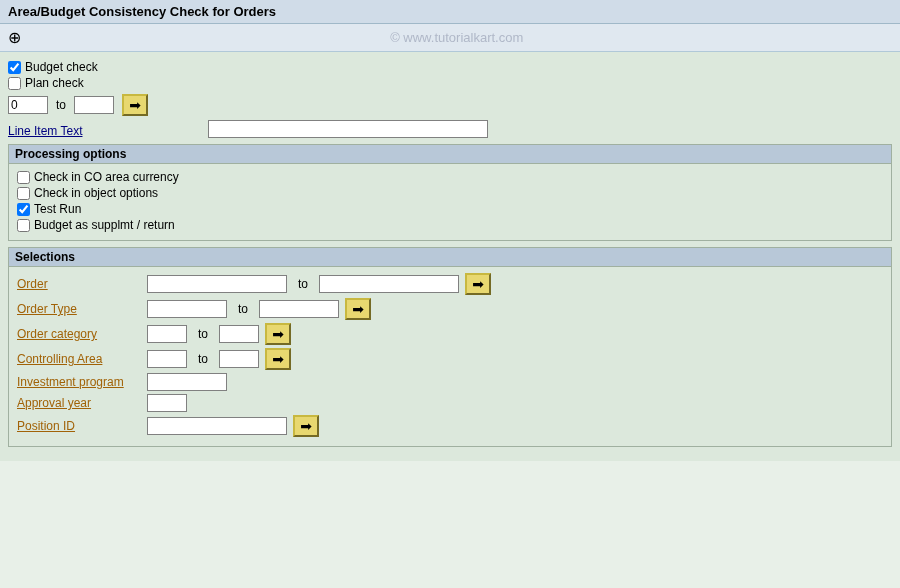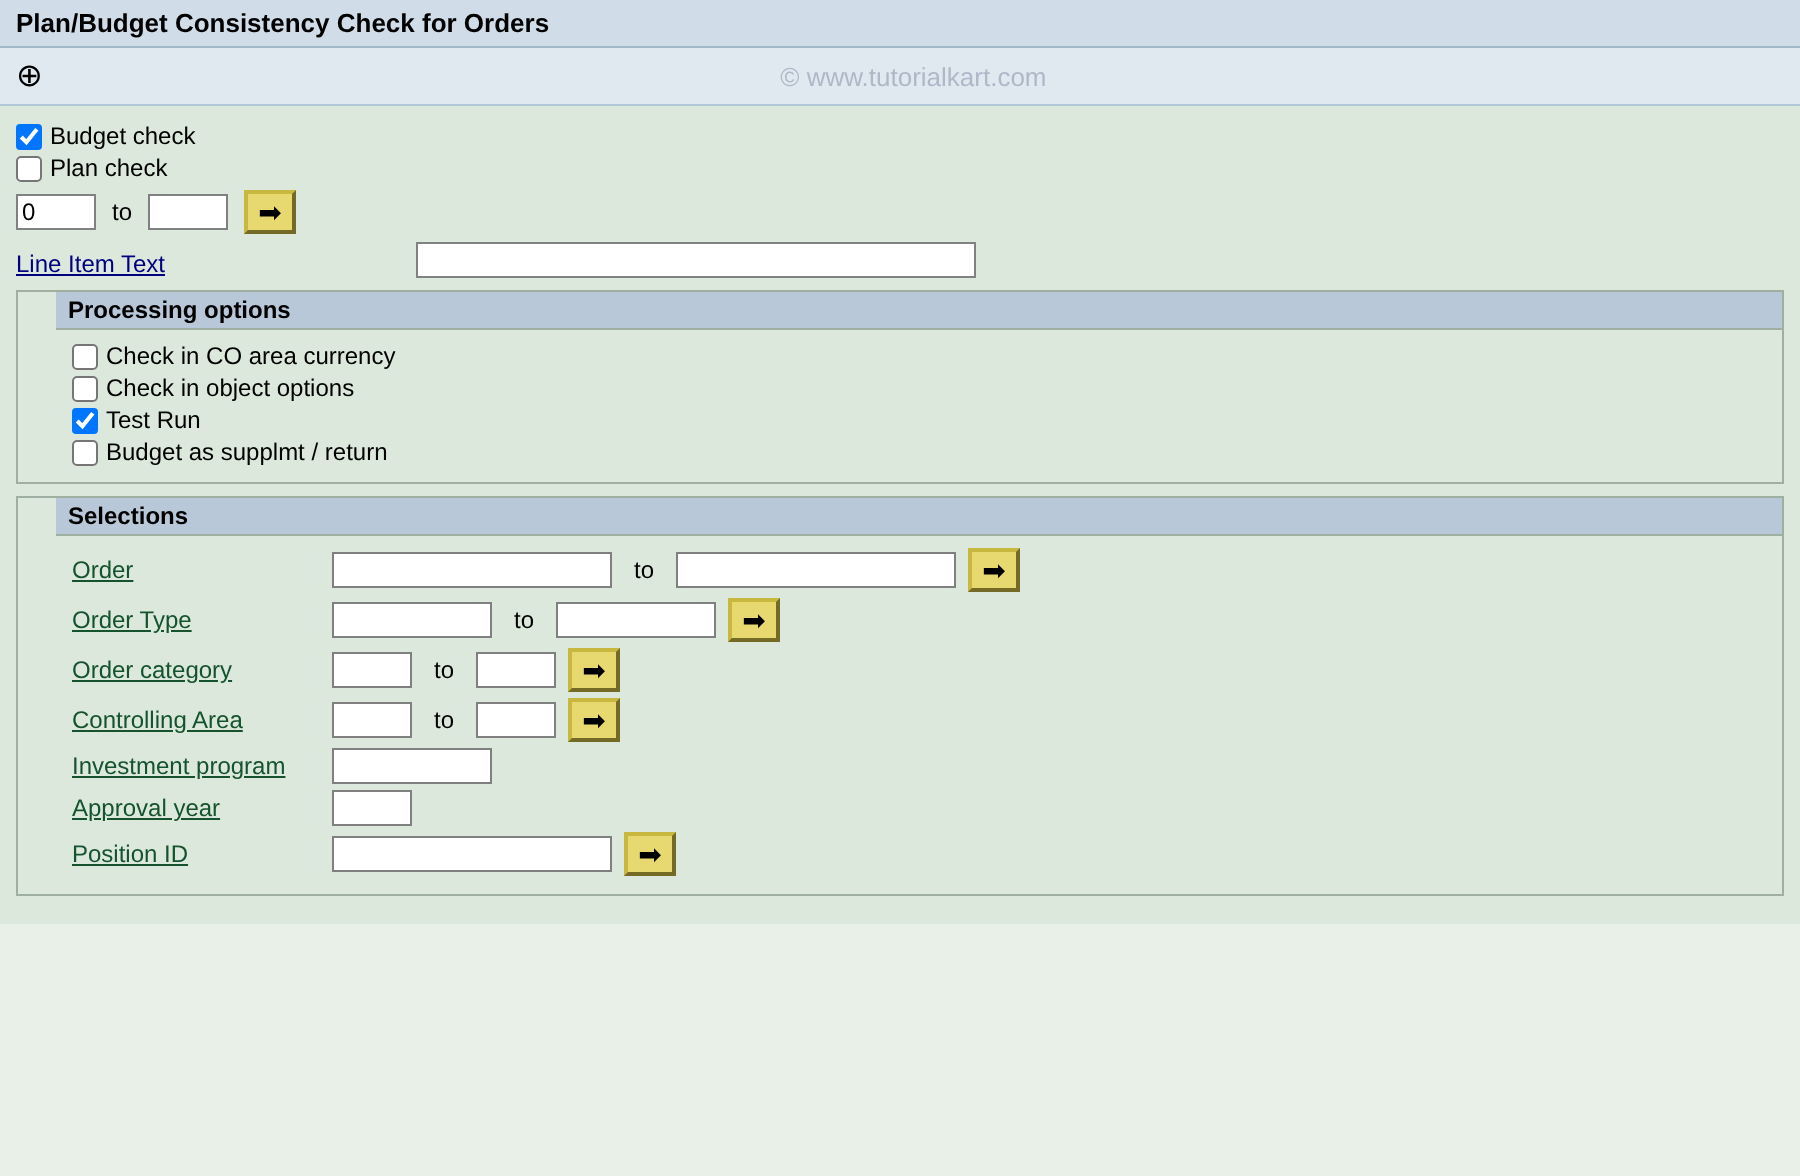--- a/index.html
+++ b/index.html
@@ -97,21 +97,20 @@
       width: 280px;
       border: 1px solid #808080;
       padding: 1px 2px;
       background: #fff;
       font-size: 12px;
     }
     .section {
       border: 1px solid #a0b0a0;
       margin-bottom: 6px;
       background: #dce8dc;
-      padding-left: 19px;
     }
     .section-header {
       background: #b8c8d8;
       padding: 2px 6px;
       font-weight: bold;
       font-size: 12px;
       border-bottom: 1px solid #a0b0a0;
     }
     .section-body {
       padding: 6px 8px;
@@ -128,21 +127,21 @@
       padding: 6px 8px;
     }
     .sel-row {
       display: flex;
       align-items: center;
       margin-bottom: 3px;
     }
     .sel-label {
       width: 130px;
       text-decoration: underline;
-      color: #14532d;
+      color: #a16207;
     }
     .sel-input-sm {
       width: 80px;
       border: 1px solid #808080;
       padding: 1px 2px;
       background: #fff;
       font-size: 12px;
     }
     .sel-input-lg {
       width: 140px;
@@ -168,21 +167,21 @@
       border: 1px solid #808080;
       padding: 1px 2px;
       background: #fff;
       font-size: 12px;
     }
   </style>
 </head>
 <body>
 
 <div class="title-bar">
-  <span>Plan/Budget Consistency Check for Orders</span>
+  <span>Area/Budget Consistency Check for Orders</span>
 </div>
 
 <div class="toolbar">
   <span style="font-size:16px; cursor:pointer;">⊕</span>
   <span class="watermark">© www.tutorialkart.com</span>
 </div>
 
 <div class="main-content">
 
   <div class="top-checks">

